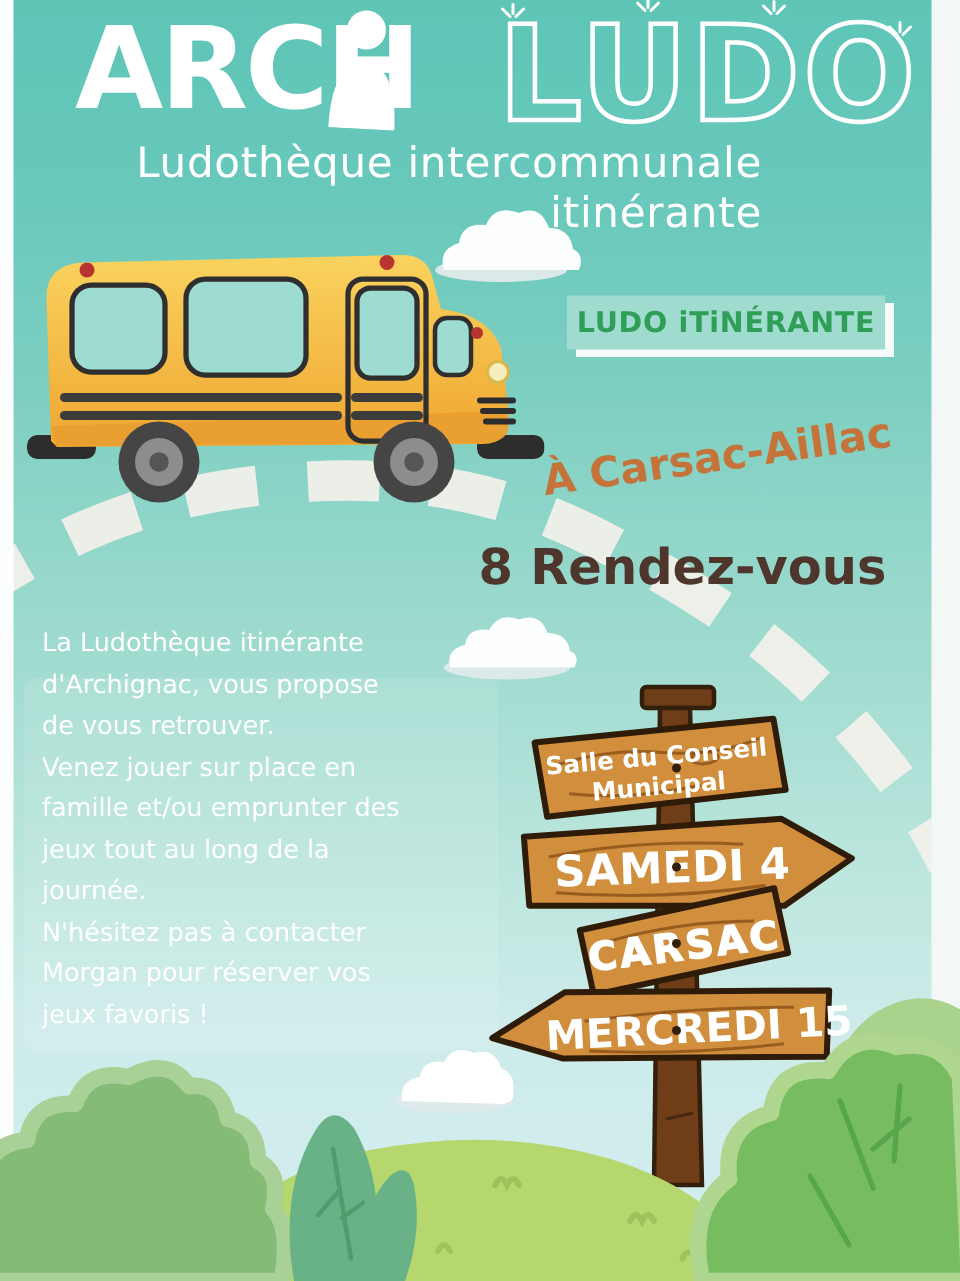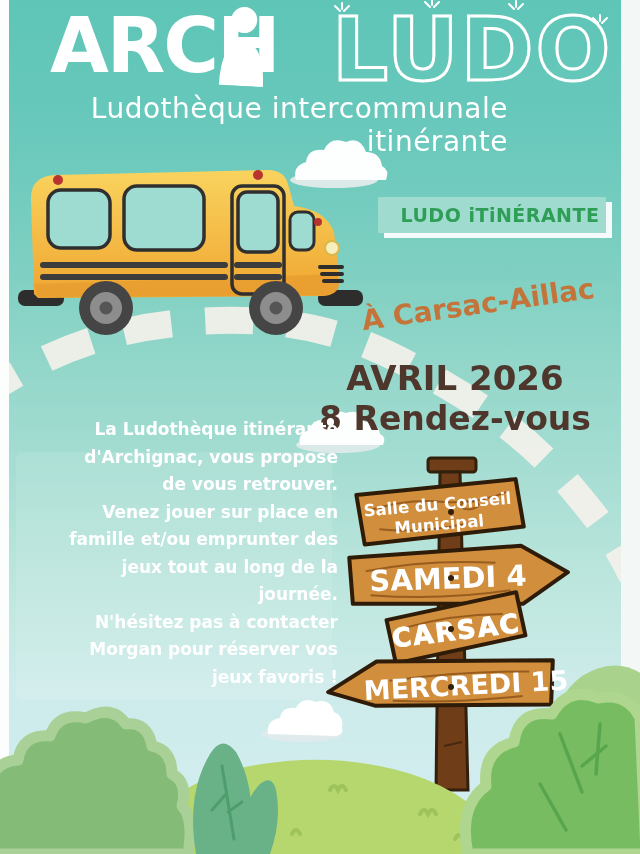--- a/index.html
+++ b/index.html
@@ -18,40 +18,39 @@
   .logo-ludo{left:326px;top:-4px;z-index:4;}
   .sparkle{z-index:4;}
   .subtitle{
     left:0;top:92px;width:508px;z-index:4;text-align:right;
     font-size:28px;color:#ffffff;letter-spacing:.5px;
   }
   
   .badge{
     left:378px;top:197px;width:212px;height:36px;z-index:4;
     background:#9fdbce;box-shadow:6px 5px 0 rgba(255,255,255,.92);
-    display:flex;align-items:center;justify-content:center;padding-left:16px;
+    display:flex;align-items:center;justify-content:center;
   }
   .badge span{font-weight:800;font-size:19px;color:#2f9e57;letter-spacing:.5px;}
   
   .location{
     left:348px;top:288px;width:260px;z-index:4;text-align:center;
     transform:rotate(-8deg);color:#c4743a;font-weight:800;font-size:28px;
   }
   .date-block{left:305px;top:358px;width:300px;z-index:4;text-align:center;color:#4e362c;}
   .date-title{font-size:34px;font-weight:800;line-height:1.2;}
   .date-sub{font-size:33px;font-weight:800;line-height:1.2;}
   .desc-overlay{
     left:16px;top:452px;width:316px;height:248px;z-index:3;
     background:rgba(255,255,255,.10);border-radius:6px;
   }
   .description{
     left:28px;top:416px;width:310px;z-index:4;
-    color:#ffffff;font-weight:700;font-size:17px;line-height:27.5px;
+    color:#ffffff;font-weight:400;font-size:17px;line-height:27.5px;
     white-space:pre-line;
-    text-align:right;
   }
   
   .road{left:0;top:280px;z-index:1;}
   .cloud-a{left:284px;top:132px;z-index:2;}
   .cloud-b{left:290px;top:402px;z-index:2;}
   .bus{left:18px;top:162px;z-index:3;}
   .signpost{left:320px;top:446px;z-index:5;}
   .edge-left{left:0;top:0;width:9px;height:854px;background:#fcfdfd;z-index:6;}
   .edge-right{left:621px;top:0;width:19px;height:854px;background:#f3f7f6;z-index:6;}
   .scenery{left:0;top:634px;z-index:7;}
@@ -136,21 +135,20 @@
 
   <div class="abs subtitle">Ludothèque intercommunale itinérante</div>
 
   <div class="abs badge">
     <span>LUDO iTiNÉRANTE</span>
   </div>
 
   <div class="abs location">À Carsac-Aillac</div>
 
   <div class="abs date-block">
-    <div class="date-title">AVRIL 2026</div>
     <div class="date-sub">8 Rendez-vous</div>
   </div>
 
   <div class="abs desc-overlay"></div>
   <div class="abs description">La Ludothèque itinérante
 d'Archignac, vous propose
 de vous retrouver.
 Venez jouer sur place en
 famille et/ou emprunter des
 jeux tout au long de la

